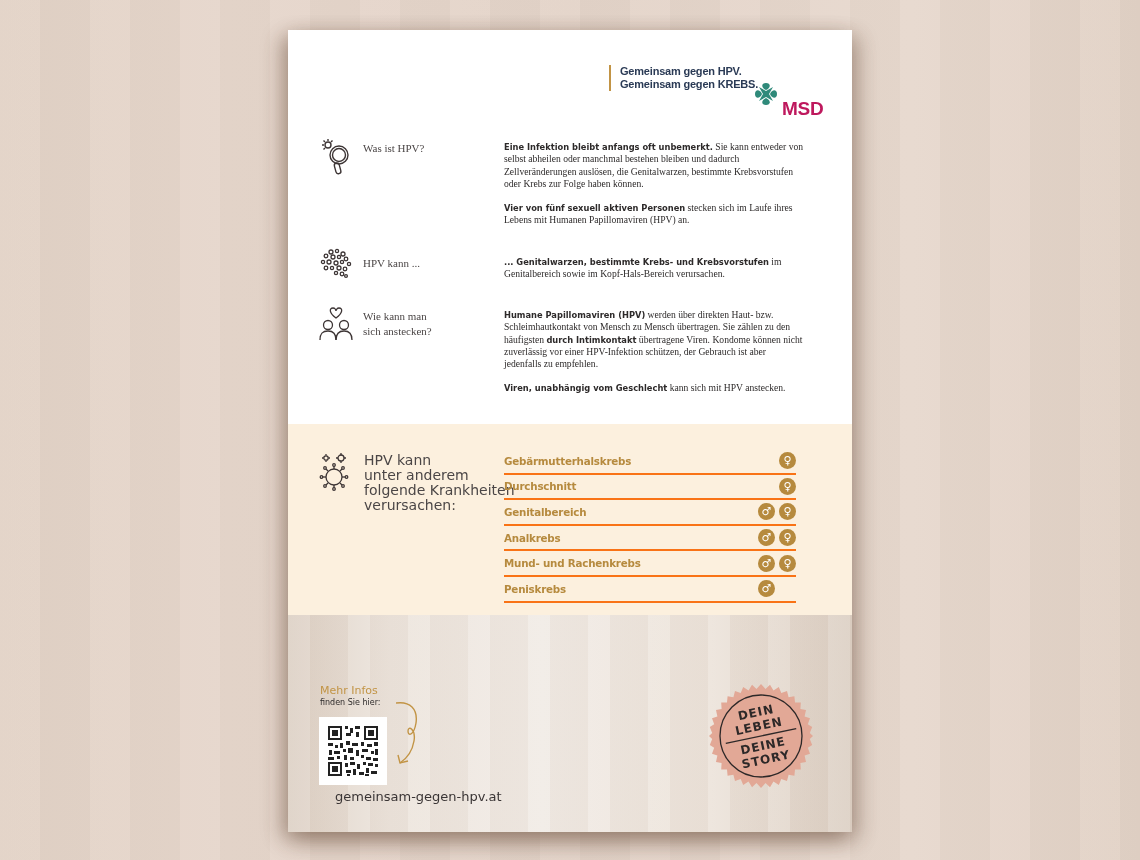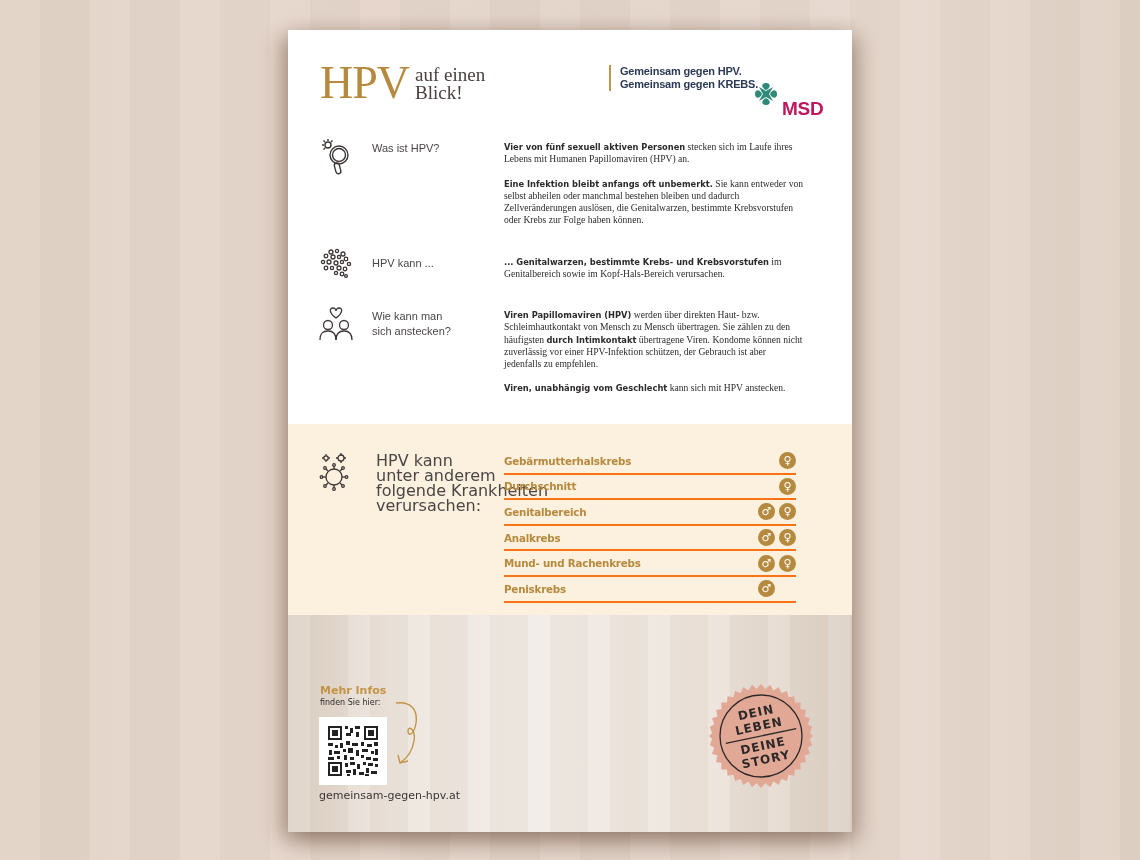--- a/index.html
+++ b/index.html
@@ -21,62 +21,55 @@
   .hdr-title { position:absolute; left:32px; top:30px; display:flex; align-items:center; }
   .hdr-hpv { font-family:"Liberation Serif", serif; color:#b68a3e; font-size:46px; line-height:46px; letter-spacing:-1px; }
   .hdr-sub { font-family:"Liberation Serif", serif; color:#4a4040; font-size:19px; line-height:18px; margin-left:6px; margin-top:2px; }
   .hdr-tag { position:absolute; left:321px; top:35px; border-left:2px solid #c29445; padding-left:9px; }
   .hdr-tag div { font-family:"Liberation Sans", sans-serif; font-size:11px; font-weight:bold; color:#2a3a55; line-height:13px; letter-spacing:-0.2px; }
   .msd { position:absolute; left:466px; top:37px; display:flex; align-items:center; }
   .msd-text { font-family:"Liberation Sans", sans-serif; font-weight:bold; font-size:19px; color:#be185d; margin-left:4px; letter-spacing:-0.3px;margin-top:31px; }
 
   .row { position:absolute; left:0; width:564px; }
   .row .icon { position:absolute; left:31px; }
-  .row .q { position:absolute; left:84px; font-family:Liberation Sans, sans-serif; font-size:11px; color:#4b4646; line-height:15px; }
+  .row .q { position:absolute; left:75px; font-family:Liberation Serif, serif; font-size:11px; color:#4b4646; line-height:15px; }
   .row .a { position:absolute; left:216px; width:300px; font-family:"Liberation Serif", serif; font-size:9.6px; color:#2d2a2a; line-height:12.3px; }
   .row .a b { font-family:"DejaVu Sans", sans-serif; font-size:8.3px; font-weight:bold; }
   .row .a p { margin:0 0 12px 0; }
 
   .cream { position:absolute; left:0; top:394px; width:564px; height:191px; background:#fcf0de; }
-  .dis-q { position:absolute; left:88px; top:29px; font-size:16px; color:#4b4646; line-height:15px; }
+  .dis-q { position:absolute; left:76px; top:29px; font-size:14px; color:#4b4646; line-height:15px; }
   .dis-list { position:absolute; left:216px; top:25px; width:292px; }
   .dis-item { height:23.6px; border-bottom:2px solid #f97316; display:flex; align-items:center; justify-content:space-between; }
   .dis-name { font-family:"DejaVu Sans", sans-serif; font-weight:bold; font-size:10.3px; color:#b68a3e; letter-spacing:-0.2px; }
   .dis-icons { display:flex; gap:4px; width:40px; justify-content:flex-end; }
   .gicon { width:17px; height:17px; border-radius:50%; background:#b68a3e; color:#fff; font-size:11px; line-height:17px; text-align:center; font-family:"DejaVu Sans", sans-serif; }
   .gspacer { width:17px; height:17px; }
 
   .bottom { position:absolute; left:0; top:585px; width:564px; height:217px;
     background: linear-gradient(90deg, #ddd0c4 0%, #ece4dc 18%, #f1ebe5 45%, #ece3da 75%, #dccfc3 100%); }
   .bottom::before { content:""; position:absolute; inset:0;
     background: repeating-linear-gradient(90deg, rgba(255,255,255,0.10) 0 22px, rgba(160,130,110,0.05) 22px 60px); }
   .mehr { position:absolute; left:32px; top:70px; }
-  .mehr-title { font-family:"DejaVu Sans", sans-serif; font-weight:bold; font-size:11px; color:#c29445; line-height:12px; }
+  .mehr-title { font-family:"DejaVu Sans", sans-serif; font-weight:normal; font-size:11px; color:#c29445; line-height:12px; }
   .mehr-sub { font-family:"DejaVu Sans", sans-serif; font-size:8px; color:#2d2a2a; line-height:11px; }
   .qr { position:absolute; left:31px; top:102px; width:68px; height:68px; background:#fff; }
-  .url { position:absolute; left:31px; top:174px; font-family:"DejaVu Sans", sans-serif; font-size:11px; color:#3a3535; }
+  .url { position:absolute; left:47px; top:174px; font-family:"DejaVu Sans", sans-serif; font-size:13px; color:#3a3535; }
   .quote { position:absolute; left:148px; top:38px; width:240px; text-align:center; font-family:"Liberation Serif", serif; font-size:19.5px; color:#3a3333; line-height:26px; }
   .quote .dropcap { font-size:40px; color:#b68a3e; line-height:26px; }
   .quote .caret { display:inline-block; width:1.5px; height:20px; background:#c29445; vertical-align:-3px; margin-left:2px; }
   .stamp { position:absolute; left:420px; top:68px; width:106px; height:106px; }
 </style>
 </head>
 <body>
 
 <div class="bg-stripes"></div>
 
 <div class="poster">
 
-  <div class="hdr-title">
-    <span class="hdr-hpv">HPV</span>
-    <span class="hdr-sub">
-      <span>auf einen</span><br>
-      <span>Blick!</span>
-    </span>
-  </div>
   <div class="hdr-tag">
     <div>Gemeinsam gegen HPV.</div>
     <div>Gemeinsam gegen KREBS.</div>
   </div>
   <div class="msd">
     <svg width="24" height="24" viewBox="0 0 24 24">
       <path d="M12 1 C17 1 17 6 12 8 C7 6 7 1 12 1Z" fill="#2f8a7a"></path>
       <path d="M12 23 C17 23 17 18 12 16 C7 18 7 23 12 23Z" fill="#2f8a7a"></path>
       <path d="M1 12 C1 7 6 7 8 12 C6 17 1 17 1 12Z" fill="#2f8a7a"></path>
       <path d="M23 12 C23 7 18 7 16 12 C18 17 23 17 23 12Z" fill="#2f8a7a"></path>
@@ -94,22 +87,22 @@
         <circle cx="9" cy="7" r="3"></circle>
         <line x1="9" y1="1" x2="9" y2="3"></line>
           <line x1="3" y1="7" x2="5" y2="7"></line>
         <line x1="4.5" y1="2.5" x2="6" y2="4"></line>
           <line x1="13.5" y1="2.5" x2="12" y2="4"></line>
           <line x1="4.5" y1="11.5" x2="6" y2="10"></line>
       </g>
     </svg>
     <div class="q" style="top:3px;">Was ist HPV?</div>
     <div class="a" style="top:3px;">
+      <p><b>Eine Infektion bleibt anfangs oft unbemerkt.</b><span> Sie kann entweder von selbst abheilen oder manchmal bestehen bleiben und dadurch Zellveränderungen auslösen, die Genitalwarzen, bestimmte Krebsvorstufen oder Krebs zur Folge haben können.</span></p>
       <p><b>Vier von fünf sexuell aktiven Personen</b><span> stecken sich im Laufe ihres Lebens mit Humanen Papillomaviren (HPV) an.</span></p>
-      <p><b>Eine Infektion bleibt anfangs oft unbemerkt.</b><span> Sie kann entweder von selbst abheilen oder manchmal bestehen bleiben und dadurch Zellveränderungen auslösen, die Genitalwarzen, bestimmte Krebsvorstufen oder Krebs zur Folge haben können.</span></p>
     </div>
   </div>
 
   <div class="row" style="top:217px;">
     <svg class="icon" style="top:0;" width="34" height="32" viewBox="0 0 34 32">
       <g stroke="#3d3535" stroke-width="1.3" fill="none">
         <circle cx="12" cy="5" r="2"></circle>
           <circle cx="18" cy="4" r="1.6"></circle>
           <circle cx="24" cy="7" r="2"></circle>
         <circle cx="7" cy="9" r="1.8"></circle>
@@ -144,21 +137,21 @@
           <circle cx="25" cy="19" r="4.5"></circle>
         <path d="M1 34 C1 27 4 25 9 25 C14 25 17 28 17 34"></path>
         <path d="M17 34 C17 28 20 25 25 25 C30 25 33 27 33 34"></path>
       </g>
     </svg>
     <div class="q" style="top:3px;">
       <span>Wie kann man</span><br>
       <span>sich anstecken?</span>
     </div>
     <div class="a" style="top:3px;">
-      <p><b>Viren Papillomaviren (HPV)</b><span> werden über direkten Haut- bzw. Schleimhautkontakt von Mensch zu Mensch übertragen. Sie zählen zu den häufigsten </span><b>durch Intimkontakt</b><span> übertragene Viren. Kondome können nicht zuverlässig vor einer HPV-Infektion schützen, der Gebrauch ist aber jedenfalls zu empfehlen.</span></p>
+      <p><b>Humane Papillomaviren (HPV)</b><span> werden über direkten Haut- bzw. Schleimhautkontakt von Mensch zu Mensch übertragen. Sie zählen zu den häufigsten </span><b>durch Intimkontakt</b><span> übertragene Viren. Kondome können nicht zuverlässig vor einer HPV-Infektion schützen, der Gebrauch ist aber jedenfalls zu empfehlen.</span></p>
       <p><b>Viren, unabhängig vom Geschlecht</b><span> kann sich mit HPV anstecken.</span></p>
     </div>
   </div>
 
   <div class="cream">
     <svg style="position:absolute;left:31px;top:29px;" width="34" height="38" viewBox="0 0 34 38">
       <g stroke="#3d3535" stroke-width="1.3" fill="none">
         <circle cx="7" cy="5" r="2.2"></circle>
           <line x1="7" y1="1" x2="7" y2="2.5"></line>
           <line x1="7" y1="7.5" x2="7" y2="9"></line>

